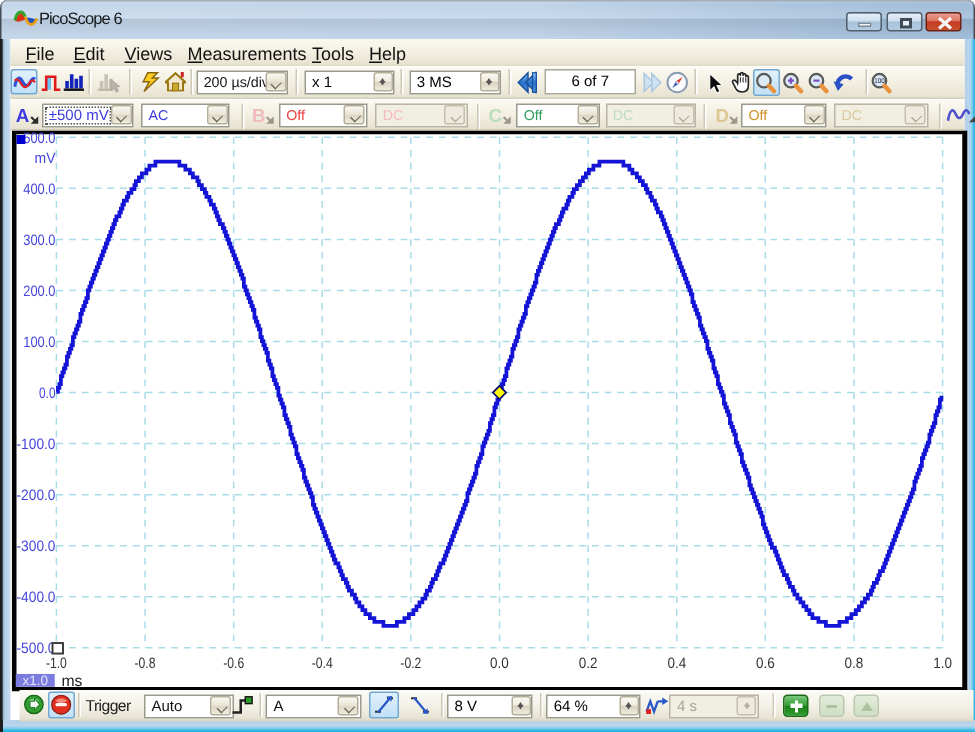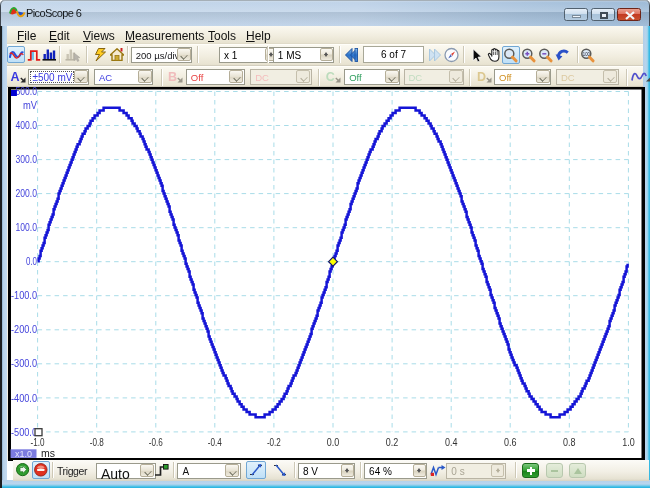--- a/index.html
+++ b/index.html
@@ -117,27 +117,27 @@
           <path d="M7 0.8 L13.8 7 L12 7 L12 12.5 L2 12.5 L2 7 L0.2 7 Z" fill="#f5ead0" stroke="#997711" stroke-width="1.4"></path>
 <rect x="5" y="7.5" width="4" height="5" fill="#ccaa33" stroke="#997711" stroke-width="0.8"></rect>
 <rect x="10.5" y="0" width="2" height="3.5" fill="#cc2222"></rect>
         </svg>
         <div class="sep" style="left:120px;top:1px;height:17px"></div>
         <div class="combo" style="left:123.8px;top:1.5px;width:61.7px">
           <div class="tx" style="color:#16161a">200 µs/div</div>
           <div class="btn"></div>
         </div>
         <div class="sep" style="left:189.8px;top:1px;height:17px"></div>
-        <div class="spin" style="left:212px;top:1.5px;width:60px">
+        <div class="spin" style="left:196px;top:1.5px;width:60px">
           <div class="tx">x 1</div>
           <div class="ud"></div>
         </div>
         <div class="sep" style="left:260px;top:1px;height:17px"></div>
         <div class="spin" style="left:265.8px;top:1.5px;width:61.5px">
-          <div class="tx">1 MS</div>
+          <div class="tx">3 MS</div>
           <div class="ud"></div>
         </div>
         <div class="sep" style="left:331.5px;top:1px;height:17px"></div>
         <svg class="abs" style="left:337px;top:1.5px;" width="15" height="16" viewBox="0 0 15 16">
           <defs>
             <linearGradient id="nb" x1="0" y1="0" x2="0" y2="1">
               <stop offset="0" stop-color="#8cc0ee"></stop>
               <stop offset="0.5" stop-color="#2a72ca"></stop>
               <stop offset="1" stop-color="#4a8ad8"></stop>
             </linearGradient>
@@ -326,21 +326,21 @@
         </svg>
         <div class="sel abs" style="left:19.3px;top:1px;width:17.5px;height:17.5px"></div>
         <svg class="abs" style="left:21.3px;top:2.8px;" width="14" height="14" viewBox="0 0 14 14">
           <circle cx="6.8" cy="6.8" r="6.3" fill="#e03020" stroke="#8a1a10" stroke-width="0.8"></circle>
 <path d="M2.8 4.4 A 5.2 5.2 0 0 1 10.8 4.4 L 6.8 6 Z" fill="#f29a8a" opacity="0.9"></path>
 <rect x="3" y="5.7" width="7.6" height="2.2" rx="1" fill="#fdf5f2"></rect>
         </svg>
         <div class="sep" style="left:38.7px;top:1.5px;height:16px"></div>
         <div class="abs" style="left:44px;top:5px;font-size:10.5px;letter-spacing:-0.4px;color:#222">Trigger</div>
         <div class="combo" style="left:83px;top:2.5px;width:59.5px">
-          <div class="tx" style="color:#111;font-size:14px">Auto</div>
+          <div class="tx" style="color:#111;font-size:10px">Auto</div>
           <div class="btn"></div>
         </div>
         <svg class="abs" style="left:141px;top:3px;" width="15" height="14" viewBox="0 0 15 14">
           <path d="M1 12 H6.5 V4 H12.5" fill="none" stroke="#222" stroke-width="1.7"></path>
           <rect x="9.5" y="1.5" width="4.6" height="4.6" fill="#2a9a2a" stroke="#111" stroke-width="0.9"></rect>
         </svg>
         <div class="sep" style="left:160.2px;top:1.5px;height:16px"></div>
         <div class="combo" style="left:164.4px;top:2.5px;width:63.6px">
           <div class="tx" style="color:#111;font-size:10px">A</div>
           <div class="btn"></div>
@@ -366,21 +366,21 @@
           <div class="tx">64 %</div>
           <div class="ud"></div>
         </div>
         <svg class="abs" style="left:417px;top:3px;" width="16" height="14" viewBox="0 0 16 14">
           <path d="M1 11.5 L3.5 4.5 L6 11.5 L8.5 4.5" fill="none" stroke="#2a58c8" stroke-width="1.5"></path>
 <path d="M8.5 4.5 L12.5 4.5" fill="none" stroke="#2a58c8" stroke-width="1.5"></path>
 <path d="M11.5 7 L15.5 4.5 L11.5 2 Z" fill="#2a58c8"></path>
           <rect x="0.8" y="9.8" width="3.2" height="3.2" fill="#d22"></rect>
         </svg>
         <div class="spin dis" style="left:433.3px;top:2.5px;width:59.7px">
-          <div class="tx" style="color:#a9a494">0 s</div>
+          <div class="tx" style="color:#a9a494">4 s</div>
           <div class="ud"></div>
         </div>
         <div class="sep" style="left:501.8px;top:1.5px;height:16px"></div>
         <div class="abs" style="left:509.1px;top:3px;width:17px;height:15px;border:1px solid #1a6a1a;border-radius:3px;background:linear-gradient(180deg,#7cc87c 0,#2f9e2f 50%,#188018 52%,#2f9e2f 100%)">
 <div class="abs" style="left:6.5px;top:3px;width:2.6px;height:7.5px;background:#fff"></div>
           <div class="abs" style="left:4px;top:5.4px;width:7.5px;height:2.6px;background:#fff"></div>
         </div>
         <div class="abs" style="left:532.6px;top:3px;width:17px;height:15px;border:1px solid #b8c8ae;border-radius:3px;background:linear-gradient(180deg,#e4ecda 0,#cfdec2 100%)">
 <div class="abs" style="left:4px;top:5.6px;width:7.5px;height:2.4px;background:#aac49e"></div>
         </div>

